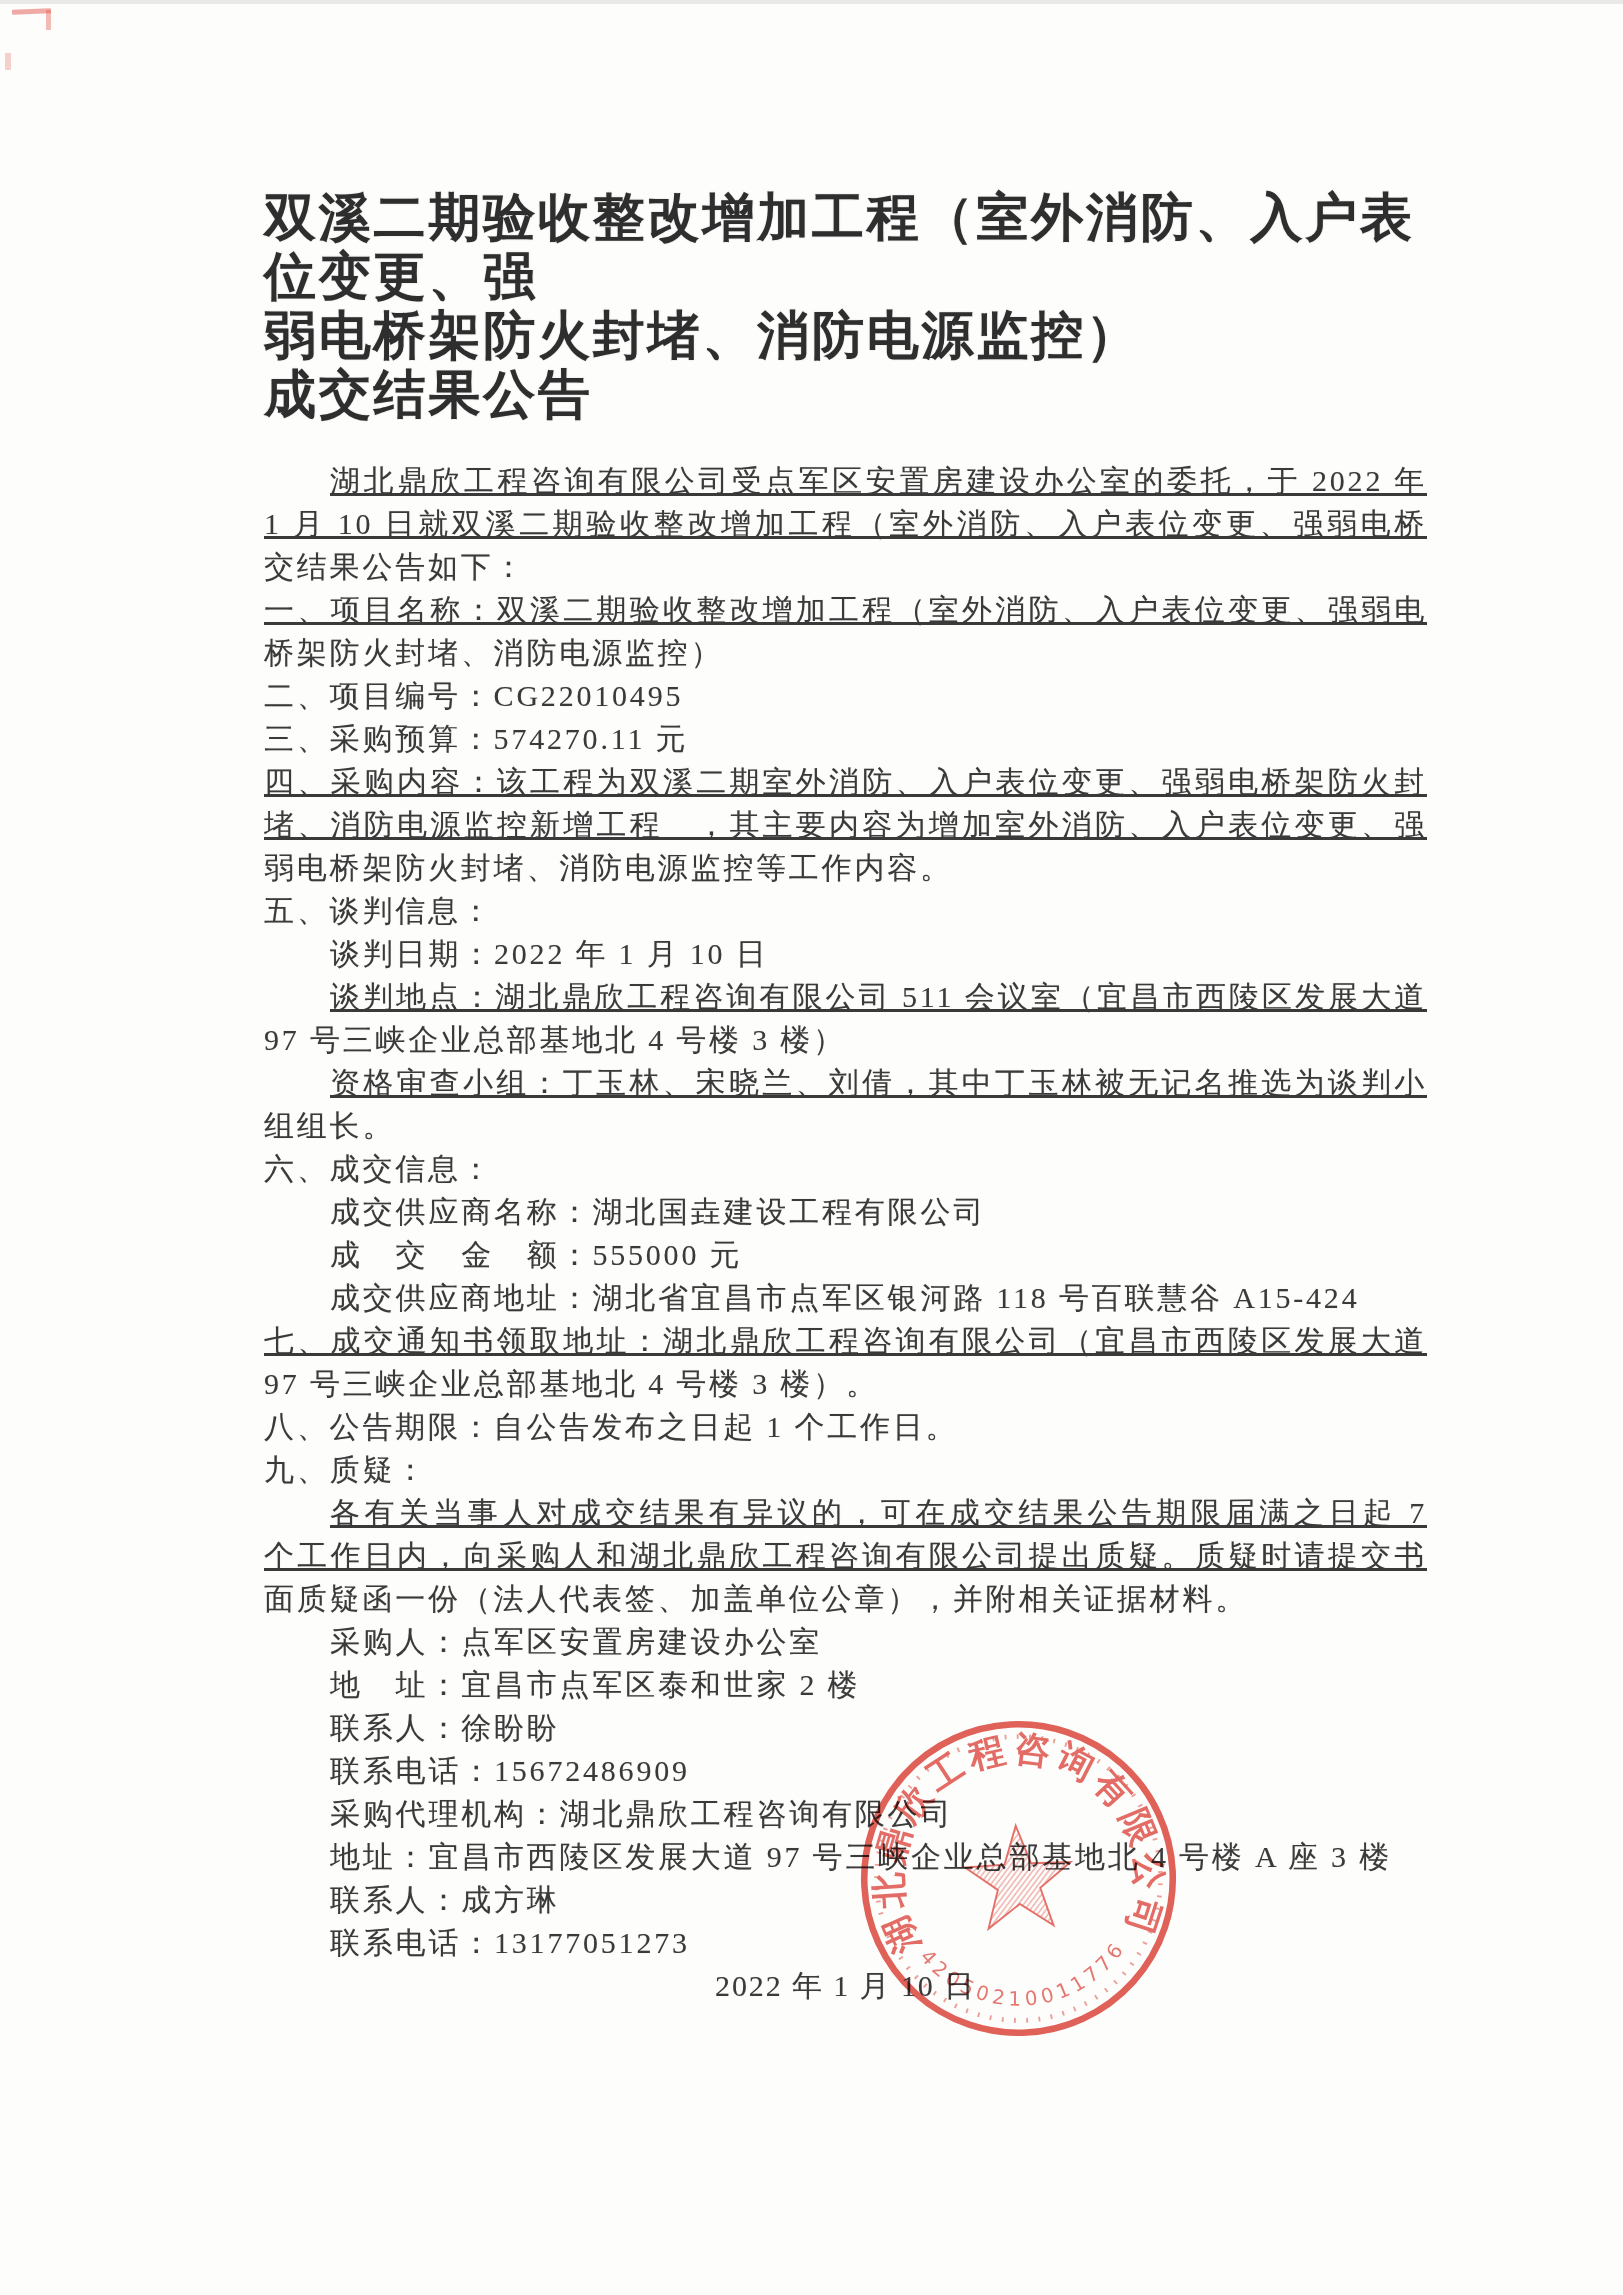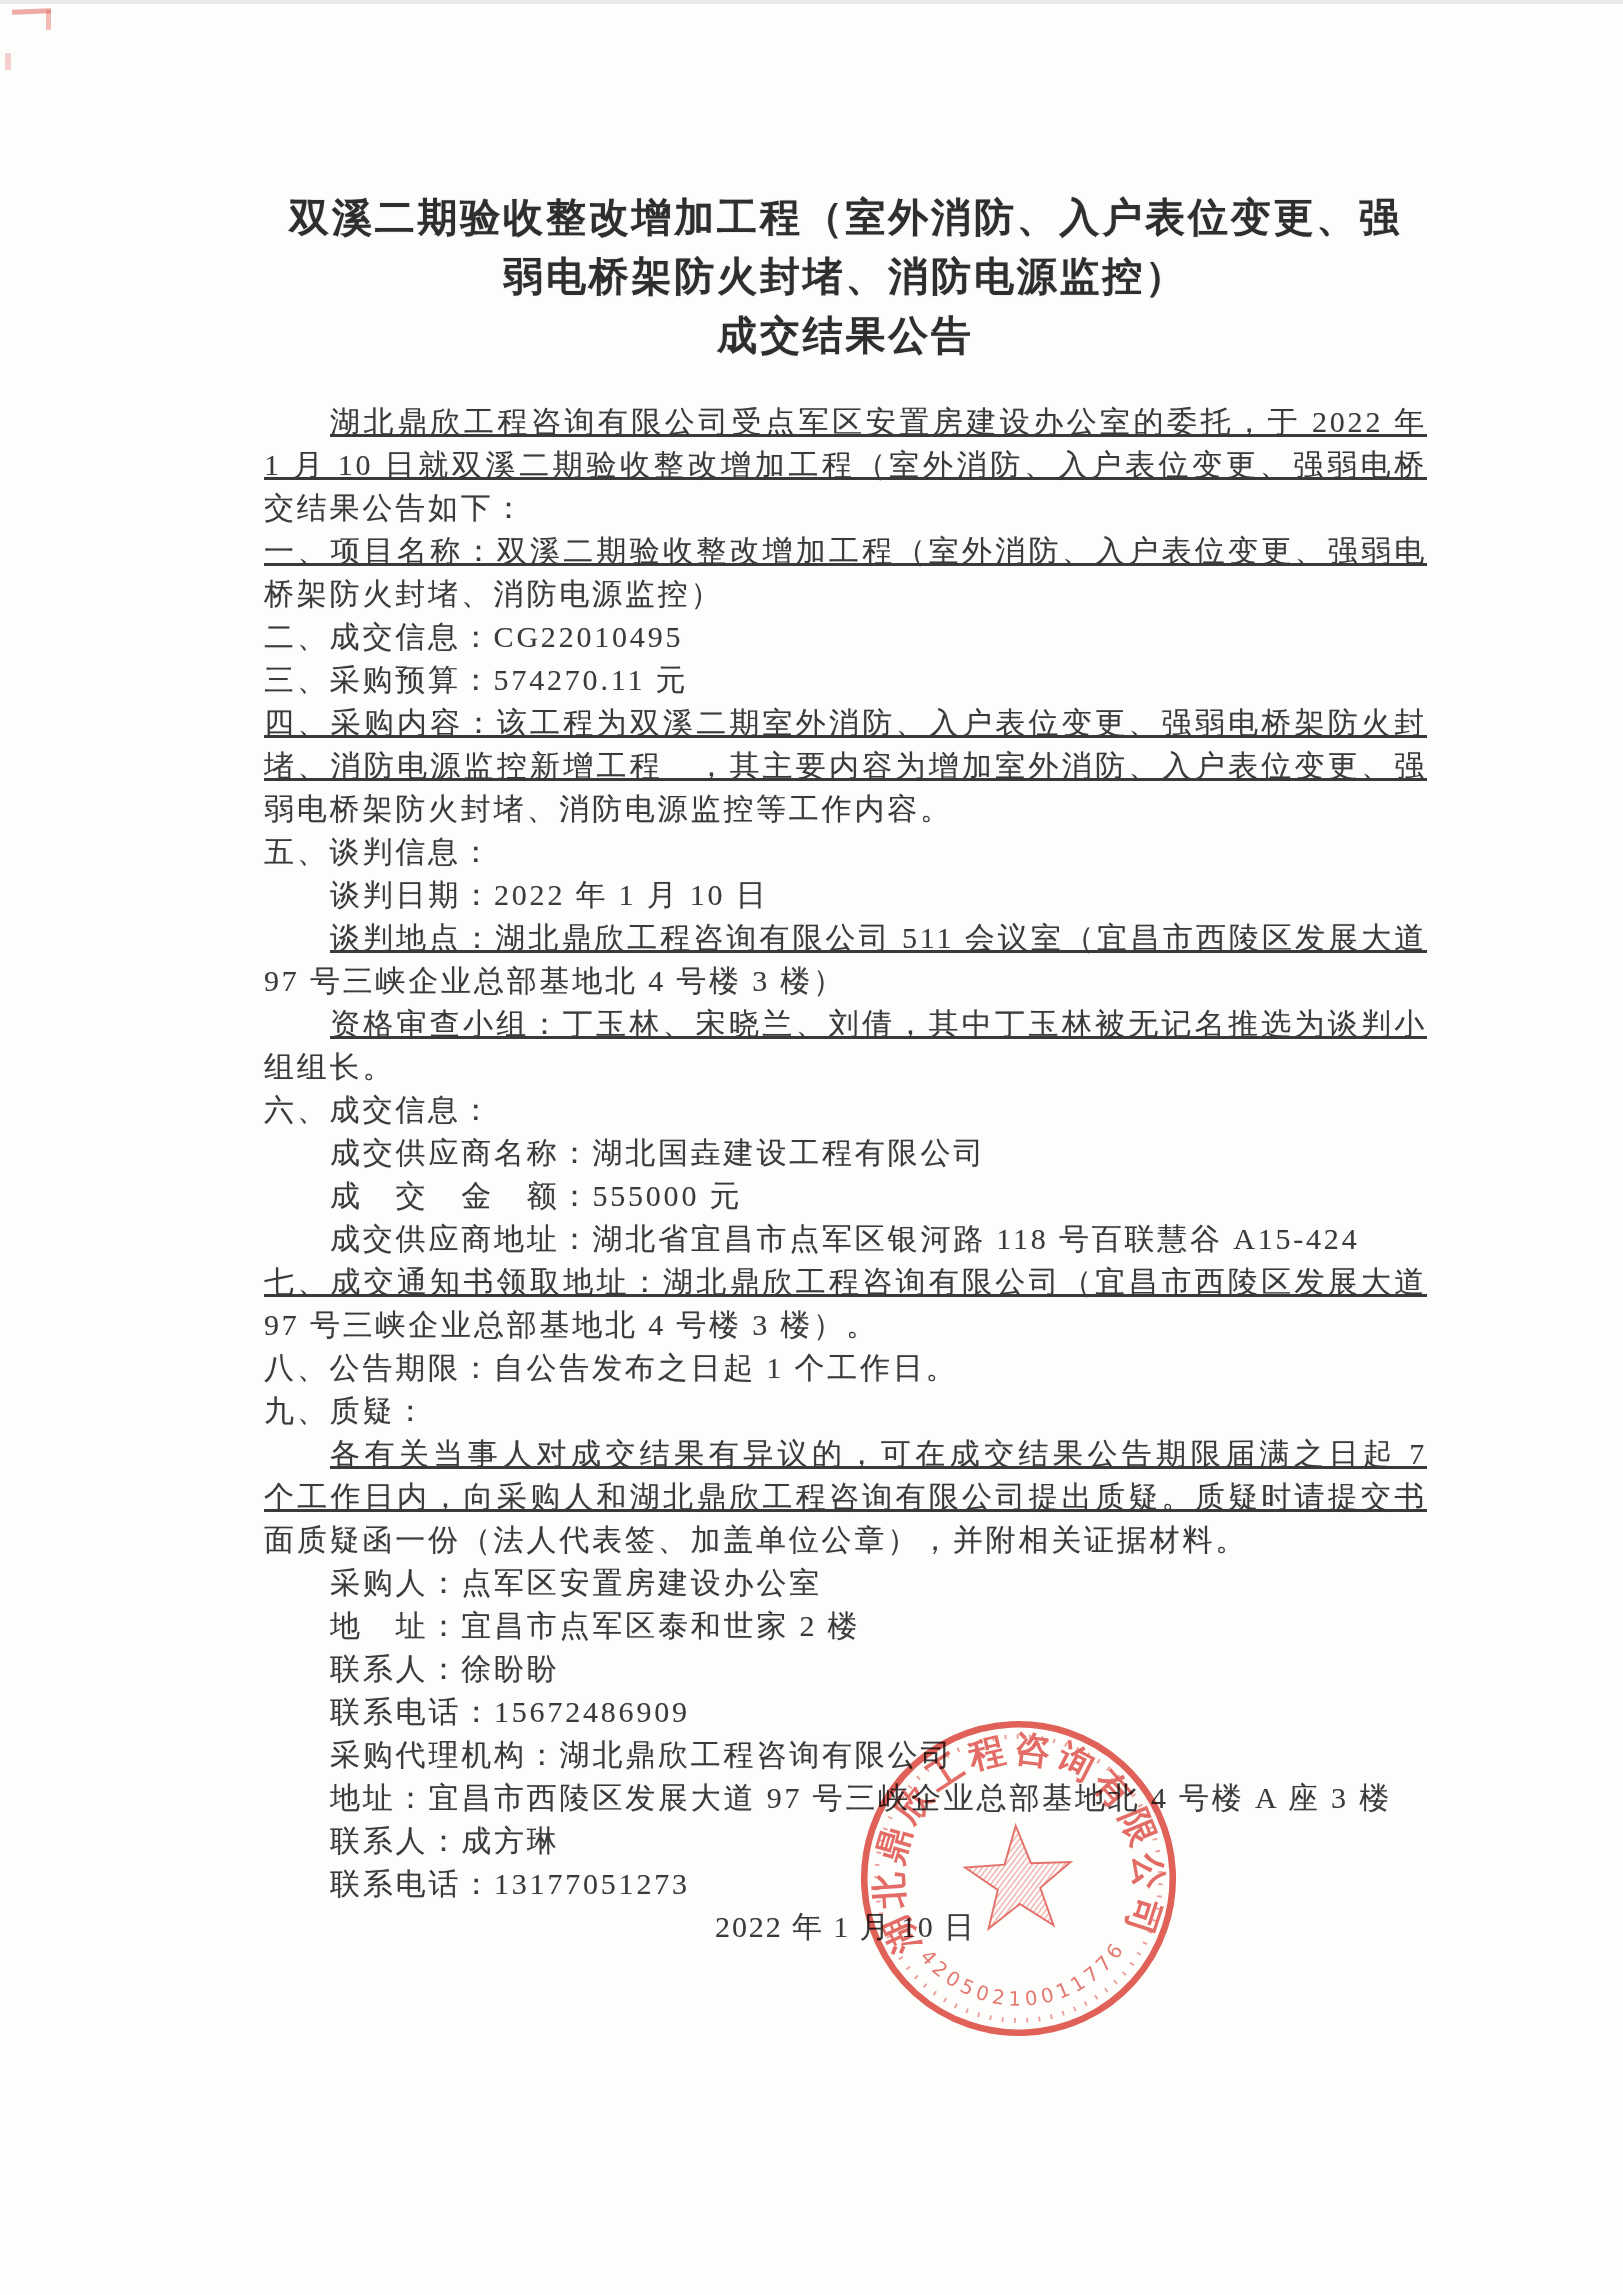--- a/index.html
+++ b/index.html
@@ -18,23 +18,22 @@
   .scan-edge{
     position:absolute;top:0;left:0;width:100%;height:4.2px;
     background:#e9e9e9;
   }
   .artifact{position:absolute;background:rgba(226,88,78,.5);border-radius:0.9px;}
   .a1{left:12.2px;top:9.4px;width:39px;height:4.7px;transform:rotate(-2deg);}
   .a1b{left:46px;top:10.4px;width:4.7px;height:20px;opacity:.8;}
   .a2{left:4.7px;top:53px;width:6.1px;height:17px;opacity:.55;}
   .doc-title{
     padding:188px 196px 0 264px;
-    text-align:center;
     font-weight:bold;
-    font-size:40px;
+    font-size:52px;
     line-height:59px;
     letter-spacing:2.8px;
     color:#2e2e2e;
     text-shadow:0 0 1.4px rgba(40,40,40,.28);
   }
   .doc-body{
     padding:35px 196px 0 264px;
     font-size:30px;
     line-height:43px;
     letter-spacing:2.8px;
@@ -89,21 +88,21 @@
       <div class="title-line">弱电桥架防火封堵、消防电源监控）</div>
       <div class="title-line">成交结果公告</div>
     </div>
 
   <div class="doc-body">
       <div class="line ind just">湖北鼎欣工程咨询有限公司受点军区安置房建设办公室的委托，于 2022 年</div>
       <div class="line just">1 月 10 日就双溪二期验收整改增加工程（室外消防、入户表位变更、强弱电桥</div>
       <div class="line">交结果公告如下：</div>
       <div class="line just">一、项目名称：双溪二期验收整改增加工程（室外消防、入户表位变更、强弱电</div>
       <div class="line">桥架防火封堵、消防电源监控）</div>
-      <div class="line">二、成交信息：CG22010495</div>
+      <div class="line">二、项目编号：CG22010495</div>
       <div class="line">三、采购预算：574270.11 元</div>
       <div class="line just">四、采购内容：该工程为双溪二期室外消防、入户表位变更、强弱电桥架防火封</div>
       <div class="line just">堵、消防电源监控新增工程　，其主要内容为增加室外消防、入户表位变更、强</div>
       <div class="line">弱电桥架防火封堵、消防电源监控等工作内容。</div>
       <div class="line">五、谈判信息：</div>
       <div class="line ind">谈判日期：2022 年 1 月 10 日</div>
       <div class="line ind just">谈判地点：湖北鼎欣工程咨询有限公司 511 会议室（宜昌市西陵区发展大道</div>
       <div class="line">97 号三峡企业总部基地北 4 号楼 3 楼）</div>
       <div class="line ind just">资格审查小组：丁玉林、宋晓兰、刘倩，其中丁玉林被无记名推选为谈判小</div>
       <div class="line">组组长。</div>

